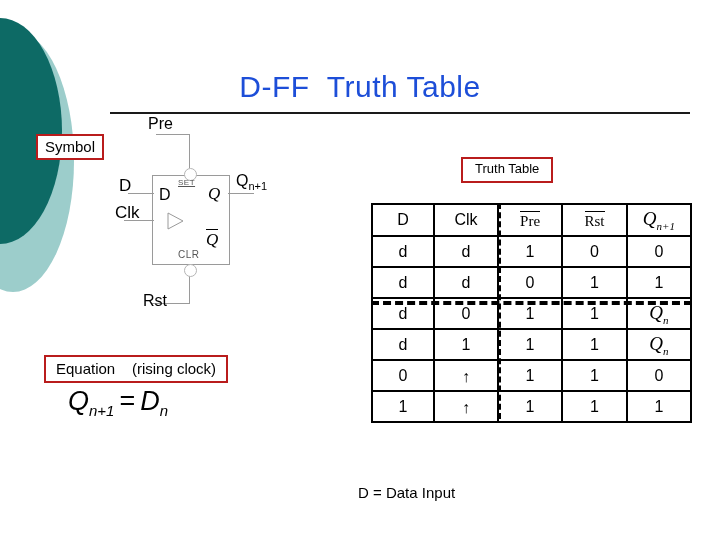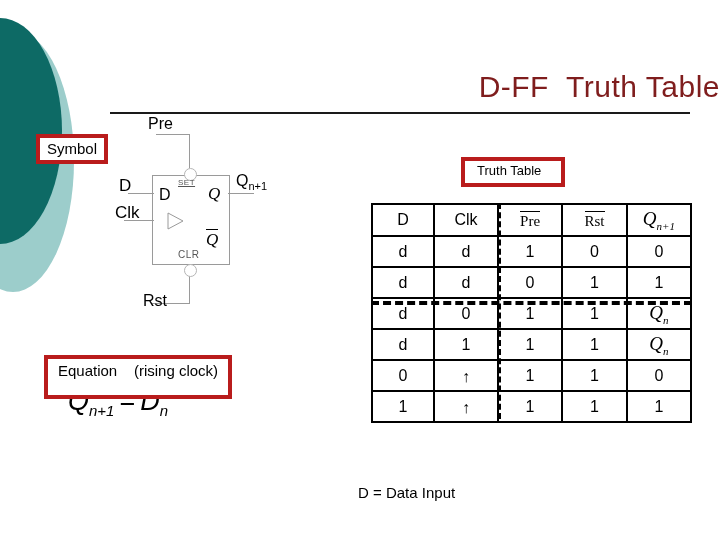--- a/index.html
+++ b/index.html
@@ -37,51 +37,51 @@
     background: #0d6a65;
     z-index: 1;
   }
 
   
   .page-title {
     position: absolute;
     left: 0;
     top: 70px;
     width: 720px;
-    text-align: right;
+    text-align: center;
     font-size: 30px;
-    color: #7f1d1d;
+    color: #1d4ed8;
     letter-spacing: 0.5px;
     z-index: 3;
     white-space: pre;
   }
   .title-rule {
     position: absolute;
     left: 110px;
     top: 112px;
     width: 580px;
     height: 2px;
     background: #1a1a1a;
     z-index: 3;
   }
 
   
   .box-label {
     position: absolute;
-    border: 4px solid #b91c1c;
+    border: 2px solid #b91c1c;
     background: #ffffff;
     font-size: 15px;
     padding: 2px 7px 3px 7px;
     line-height: 1.15;
     white-space: pre;
     z-index: 5;
   }
   #symbol-label { left: 36px; top: 134px; }
-  #truthtable-label { left: 461px; top: 157px; font-size: 13px; padding: 3px 20px 4px 12px; }
-  #equation-label { left: 44px; top: 355px; font-size: 15px; padding: 3px 10px 16px 10px; }
+  #truthtable-label { left: 461px; top: 157px; font-size: 13px; padding: 3px 12px 4px 12px; }
+  #equation-label { left: 44px; top: 355px; font-size: 15px; padding: 3px 10px 4px 10px; }
 
   
   .symbol-area {
     position: absolute;
     left: 110px;
     top: 115px;
     width: 220px;
     height: 200px;
     z-index: 4;
   }

